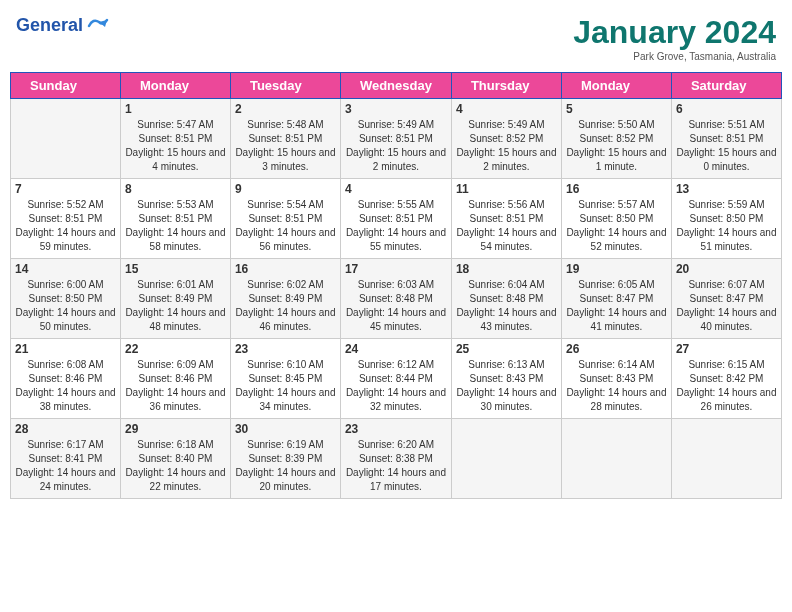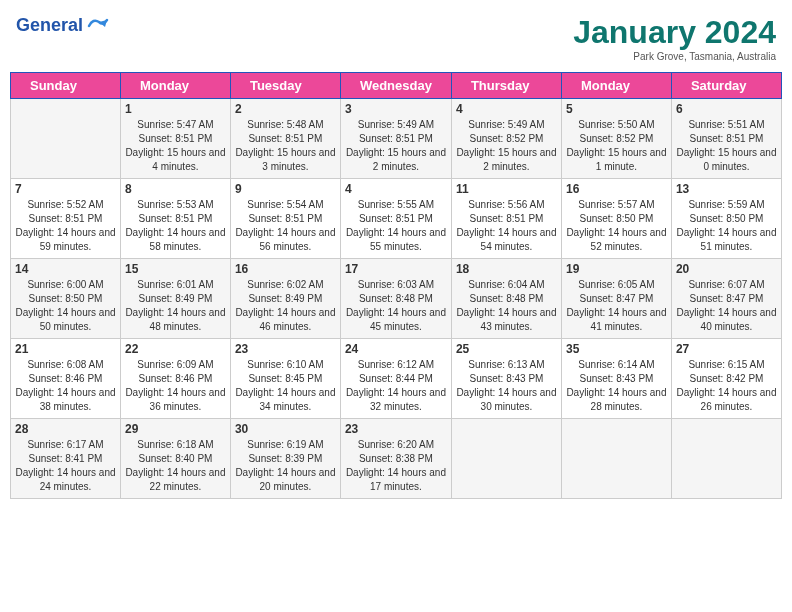--- a/index.html
+++ b/index.html
@@ -230,21 +230,21 @@
         </td>
         <td>
           <span class="day-number">24</span>
           <div class="day-info">Sunrise: 6:12 AM<br>Sunset: 8:44 PM<br>Daylight: 14 hours and 32 minutes.</div>
         </td>
         <td>
           <span class="day-number">25</span>
           <div class="day-info">Sunrise: 6:13 AM<br>Sunset: 8:43 PM<br>Daylight: 14 hours and 30 minutes.</div>
         </td>
         <td>
-          <span class="day-number">35</span>
+          <span class="day-number">26</span>
           <div class="day-info">Sunrise: 6:14 AM<br>Sunset: 8:43 PM<br>Daylight: 14 hours and 28 minutes.</div>
         </td>
         <td>
           <span class="day-number">27</span>
           <div class="day-info">Sunrise: 6:15 AM<br>Sunset: 8:42 PM<br>Daylight: 14 hours and 26 minutes.</div>
         </td>
       </tr>
       <tr>
         <td>
           <span class="day-number">28</span>

